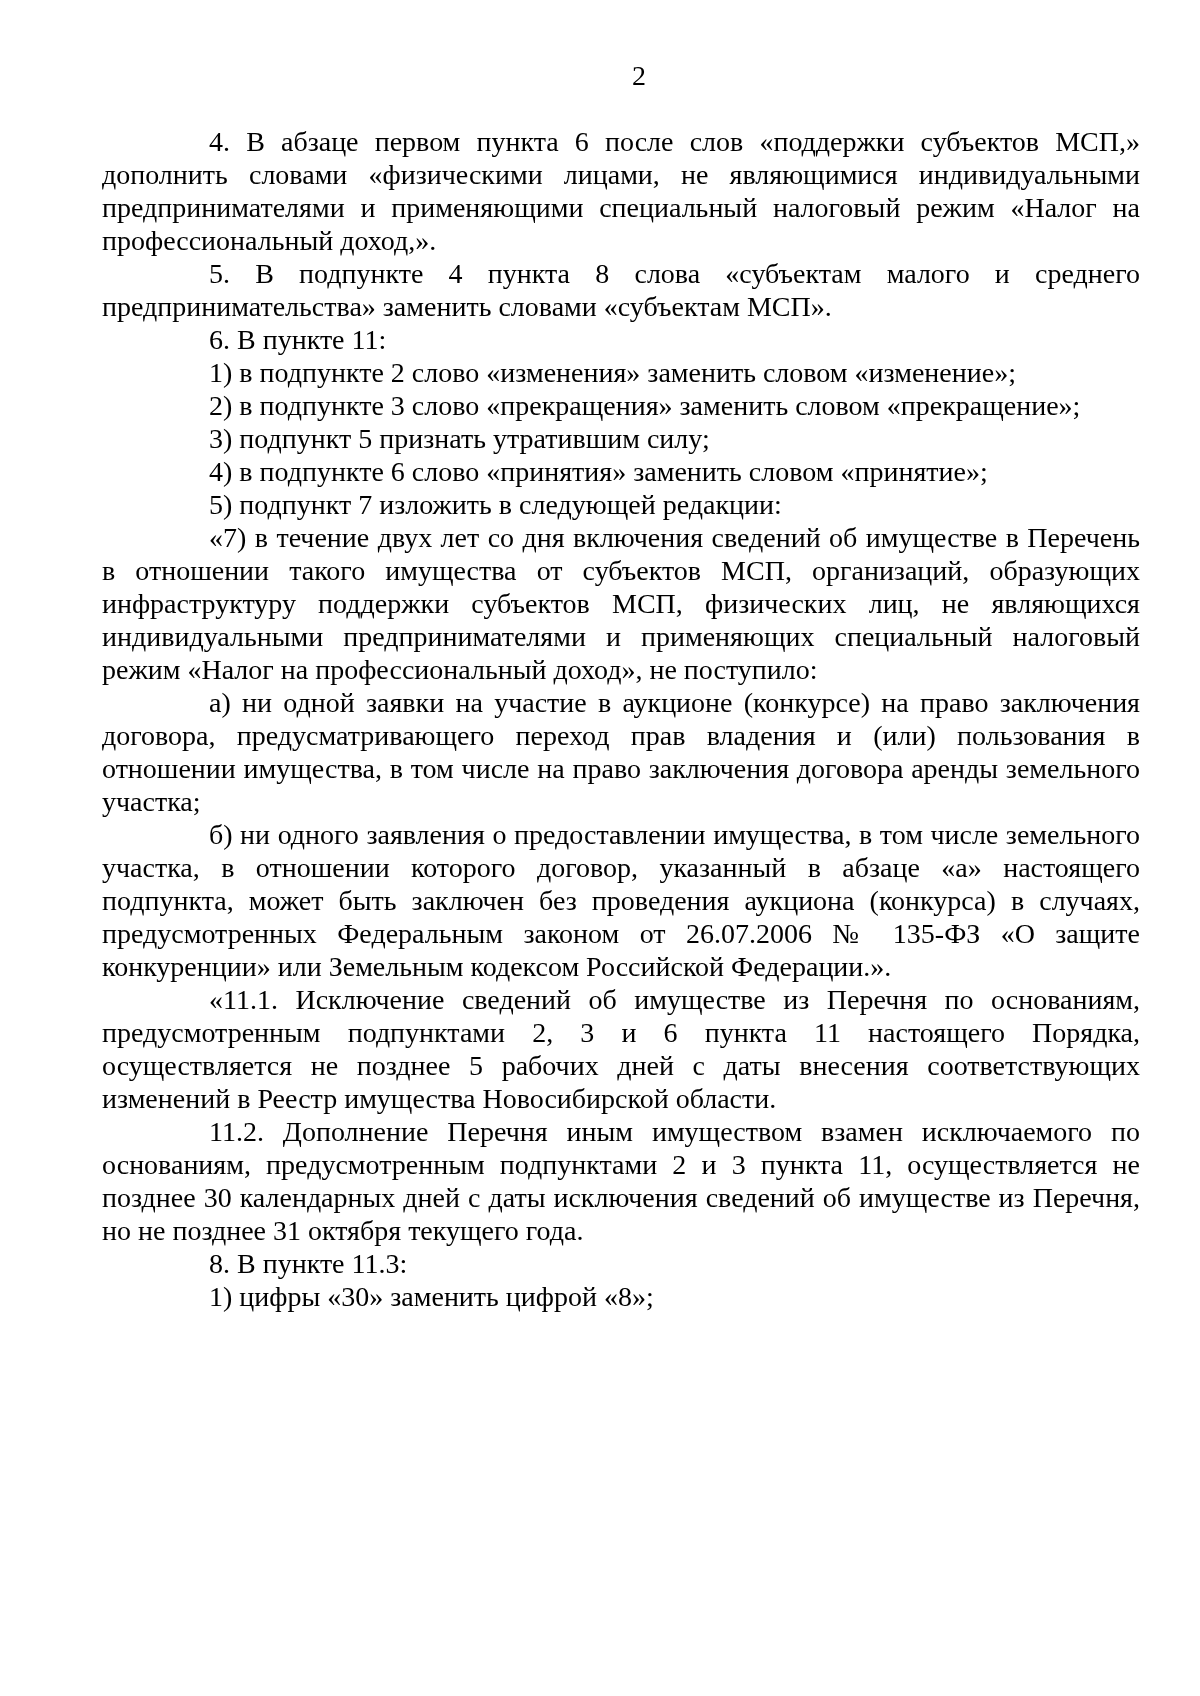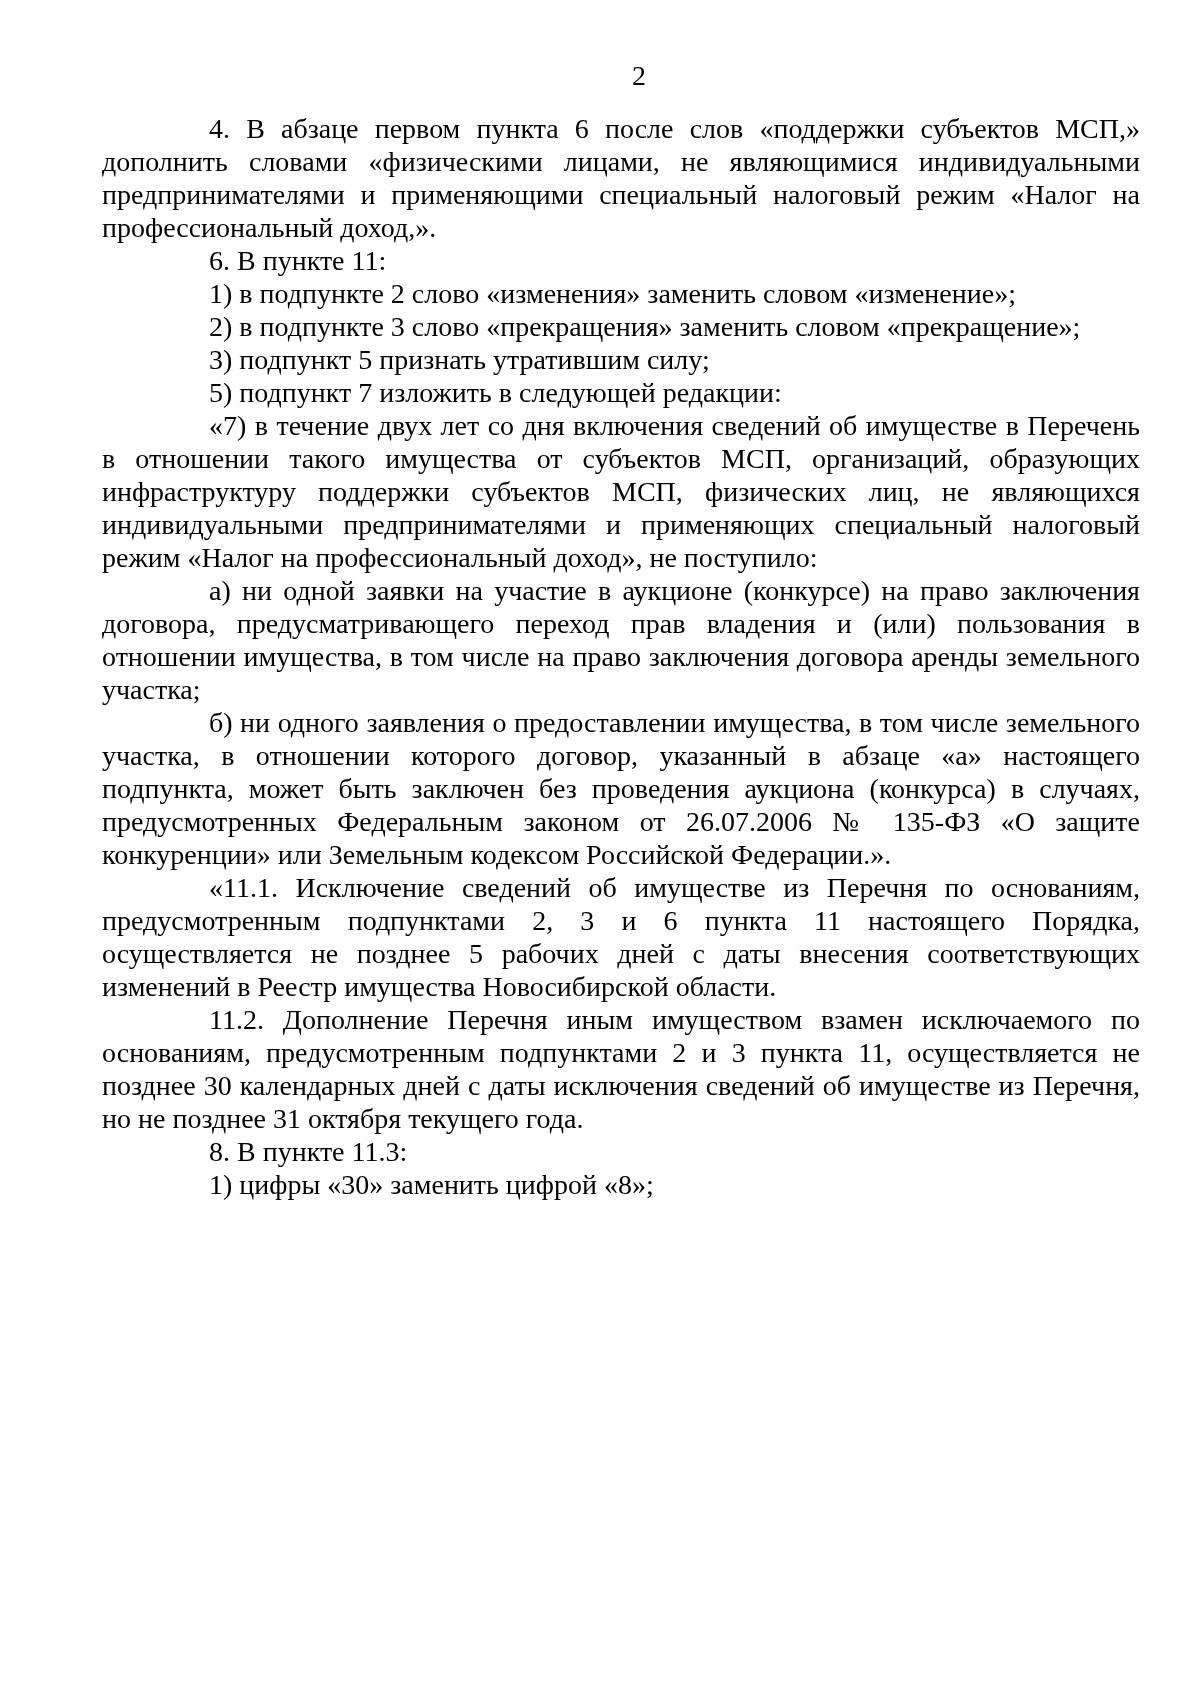--- a/index.html
+++ b/index.html
@@ -27,21 +27,21 @@
     position: absolute;
     top: 59px;
     left: 120px;
     width: 1038px;
     font-size: 28px;
     line-height: 33px;
     text-align: center;
   }
   .content {
     position: absolute;
-    top: 112px;
+    top: 125px;
     left: 102px;
     width: 1038px;
     font-size: 28px;
     line-height: 33px;
     text-align: justify;
     text-justify: inter-word;
   }
   .content p {
     margin: 0;
     padding: 0;
@@ -50,24 +50,26 @@
 </style>
 </head>
 <body>
 
 <div class="page">
 
   <div class="page-number">2</div>
 
   <div class="content">
     <p>4. В абзаце первом пункта 6 после слов «поддержки субъектов МСП,» дополнить словами «физическими лицами, не являющимися индивидуальными предпринимателями и применяющими специальный налоговый режим «Налог на профессиональный доход,».</p>
+    <p>5. В подпункте 4 пункта 8 слова «субъектам малого и среднего предпринимательства» заменить словами «субъектам МСП».</p>
     <p>6. В пункте 11:</p>
     <p>1) в подпункте 2 слово «изменения» заменить словом «изменение»;</p>
     <p>2) в подпункте 3 слово «прекращения» заменить словом «прекращение»;</p>
     <p>3) подпункт 5 признать утратившим силу;</p>
+    <p>4) в подпункте 6 слово «принятия» заменить словом «принятие»;</p>
     <p>5) подпункт 7 изложить в следующей редакции:</p>
     <p>«7) в течение двух лет со дня включения сведений об имуществе в Перечень в отношении такого имущества от субъектов МСП, организаций, образующих инфраструктуру поддержки субъектов МСП, физических лиц, не являющихся индивидуальными предпринимателями и применяющих специальный налоговый режим «Налог на профессиональный доход», не поступило:</p>
     <p>а) ни одной заявки на участие в аукционе (конкурсе) на право заключения договора, предусматривающего переход прав владения и (или) пользования в отношении имущества, в том числе на право заключения договора аренды земельного участка;</p>
     <p>б) ни одного заявления о предоставлении имущества, в том числе земельного участка, в отношении которого договор, указанный в абзаце «а» настоящего подпункта, может быть заключен без проведения аукциона (конкурса) в случаях, предусмотренных Федеральным законом от 26.07.2006 № 135-ФЗ «О защите конкуренции» или Земельным кодексом Российской Федерации.».</p>
     <p>«11.1. Исключение сведений об имуществе из Перечня по основаниям, предусмотренным подпунктами 2, 3 и 6 пункта 11 настоящего Порядка, осуществляется не позднее 5 рабочих дней с даты внесения соответствующих изменений в Реестр имущества Новосибирской области.</p>
     <p>11.2. Дополнение Перечня иным имуществом взамен исключаемого по основаниям, предусмотренным подпунктами 2 и 3 пункта 11, осуществляется не позднее 30 календарных дней с даты исключения сведений об имуществе из Перечня, но не позднее 31 октября текущего года.</p>
     <p>8. В пункте 11.3:</p>
     <p>1) цифры «30» заменить цифрой «8»;</p>
   </div>
 

